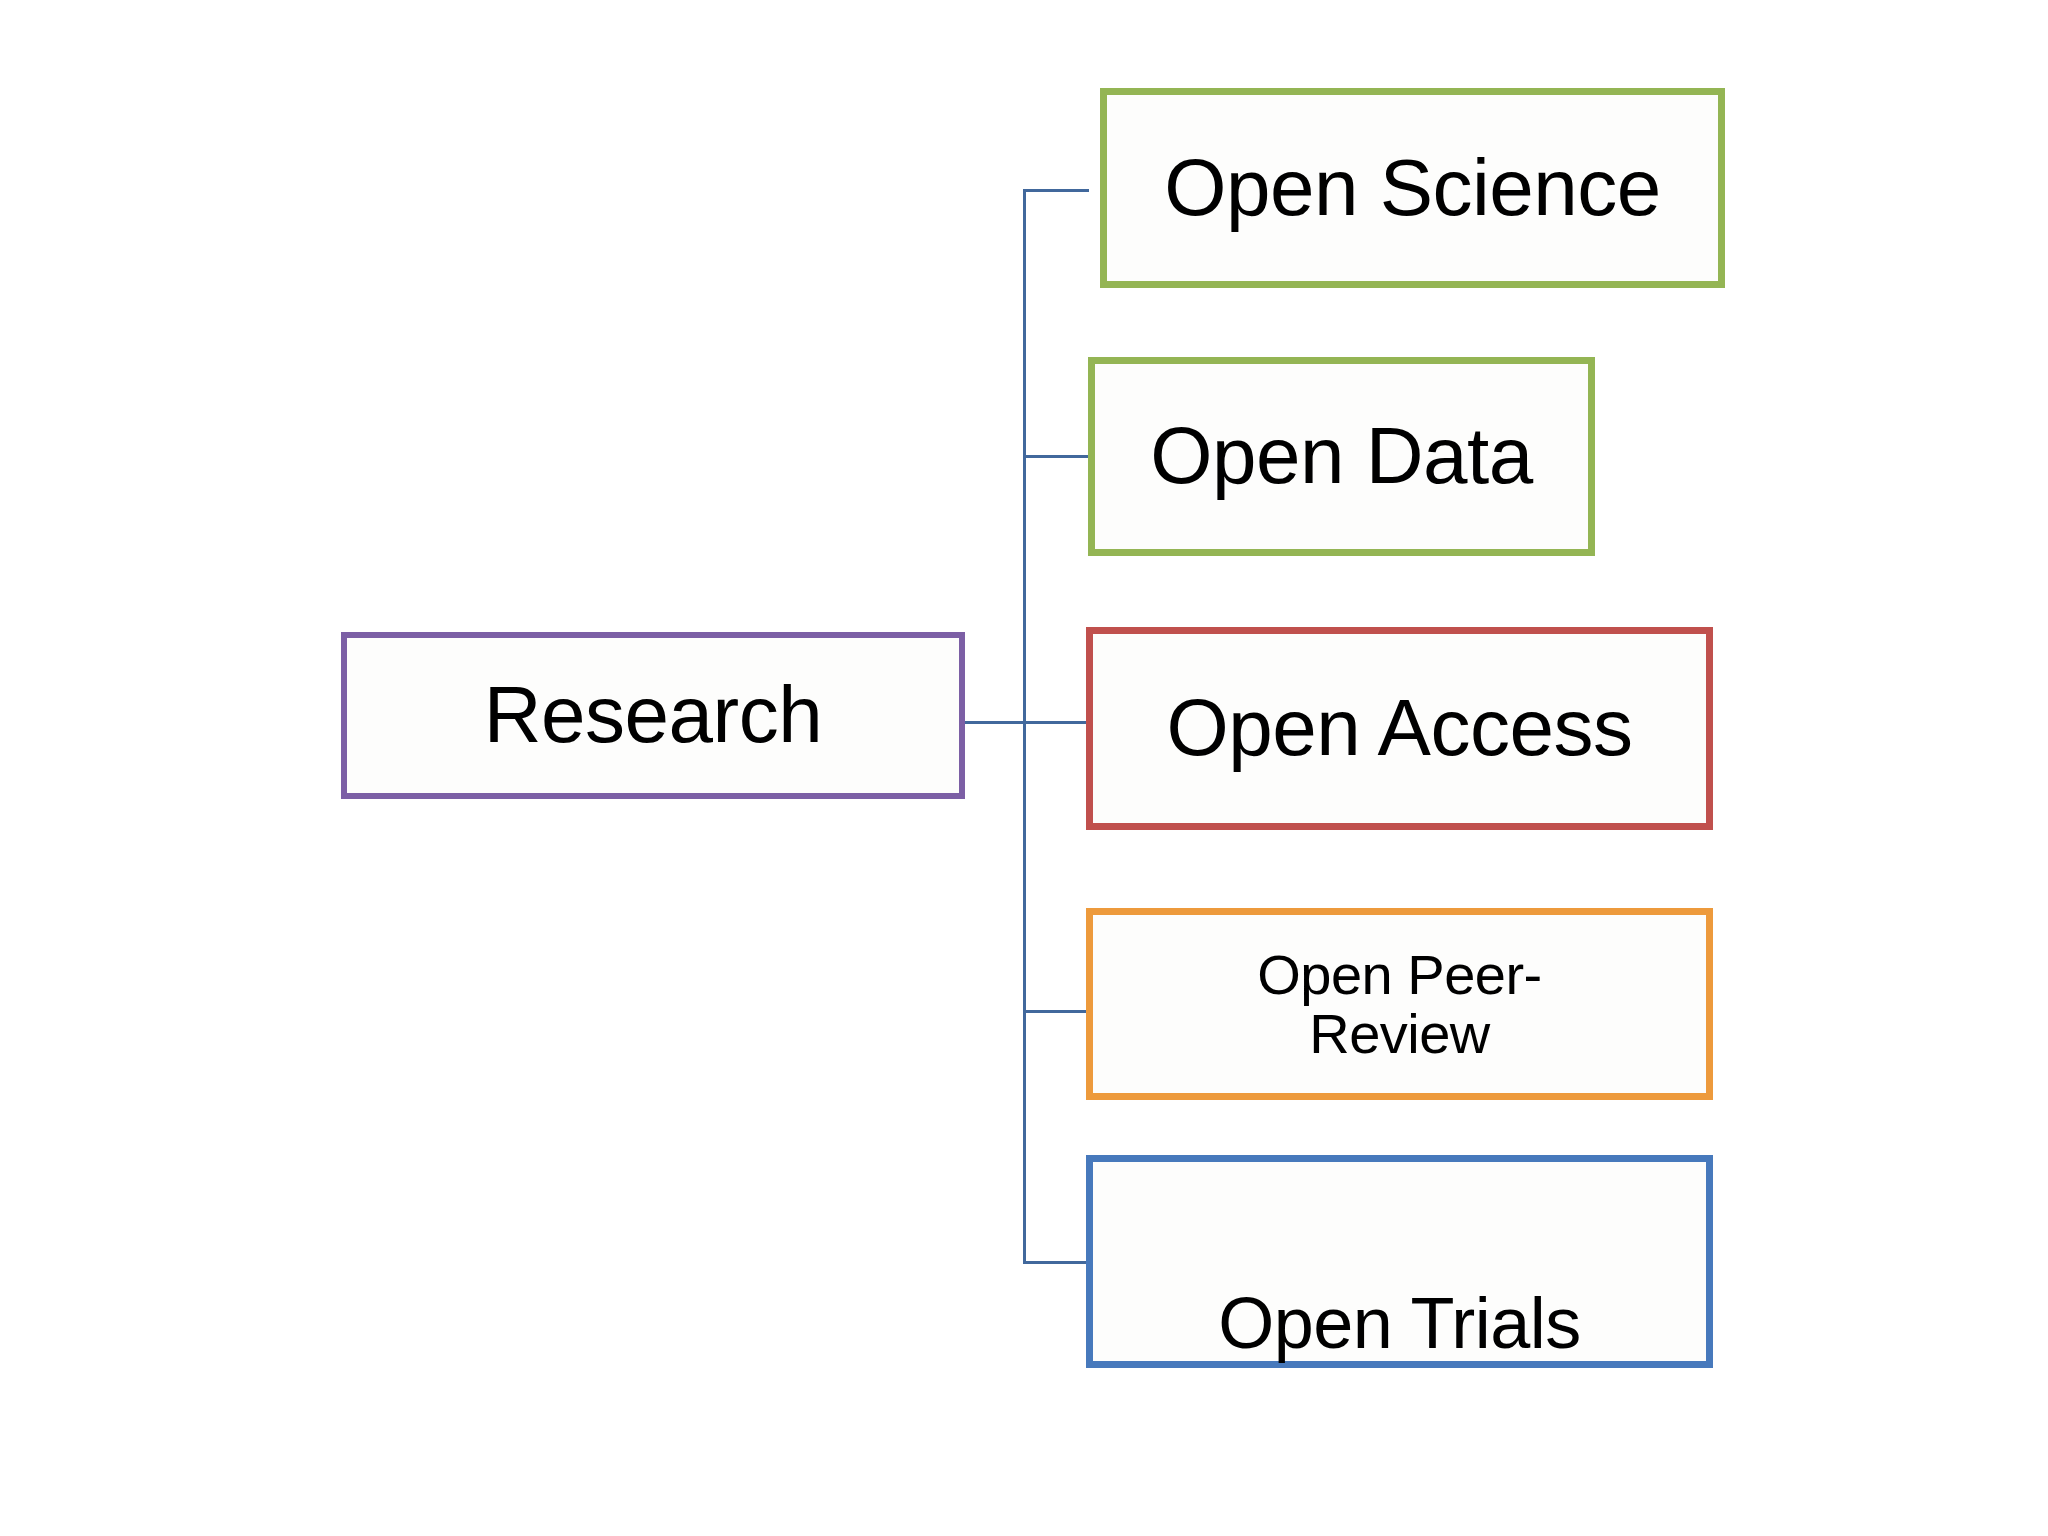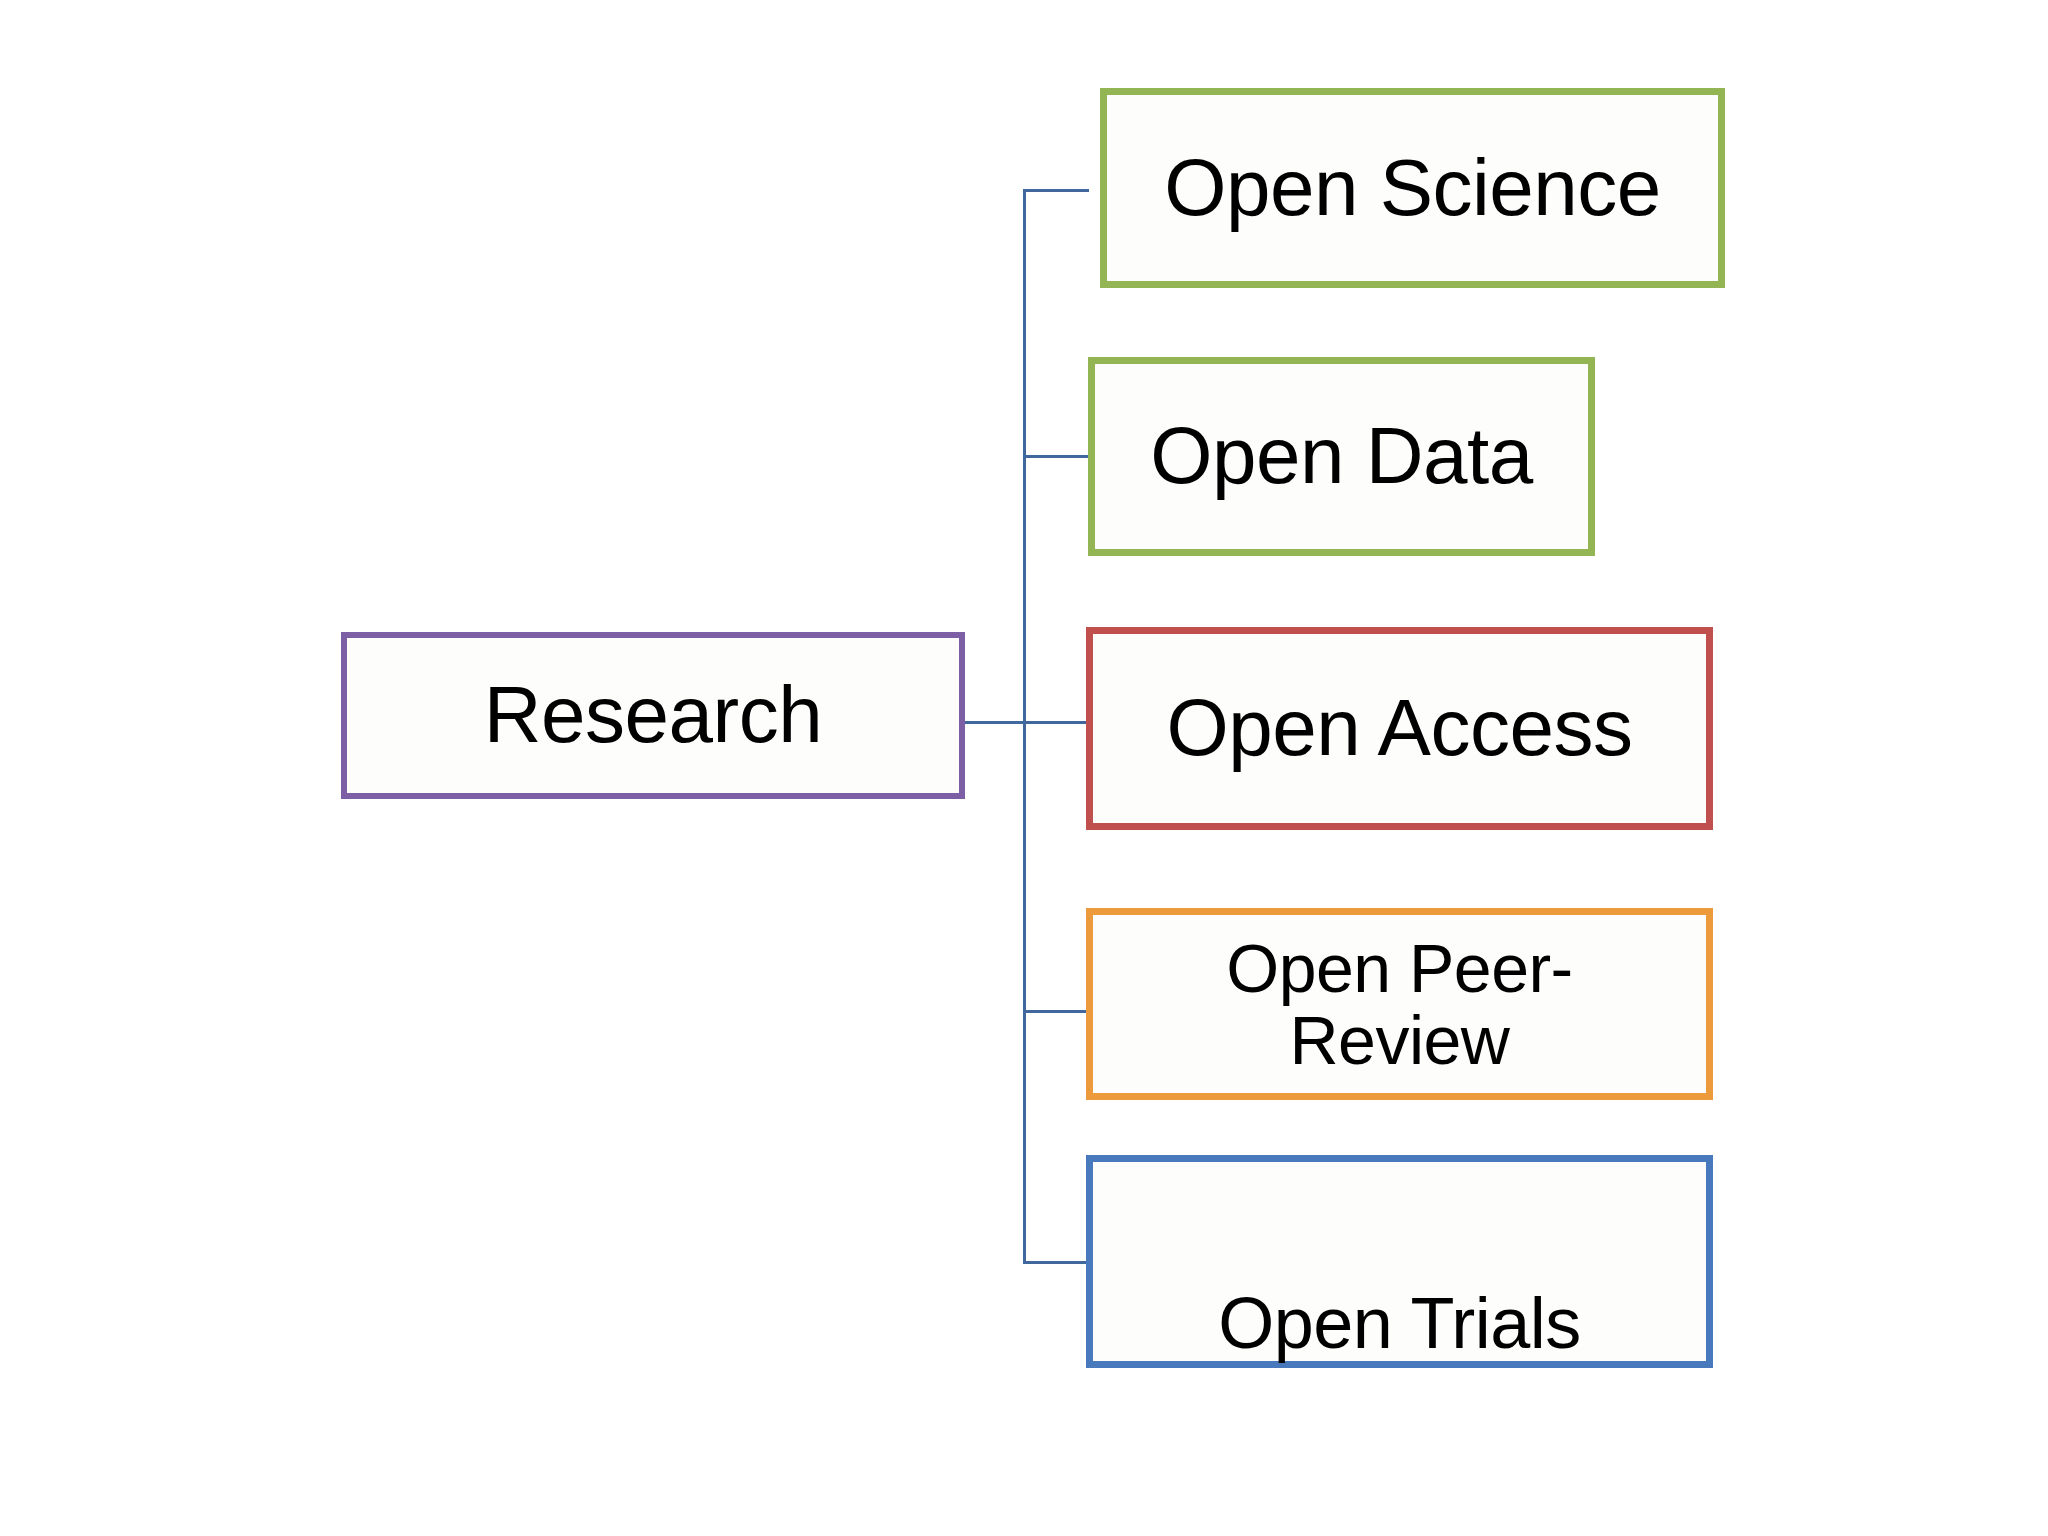--- a/index.html
+++ b/index.html
@@ -56,21 +56,21 @@
     font-size: 80px;
   }
   #node-open-access {
     left: 1086px; top: 627px; width: 627px; height: 203px;
     border: 7px solid #c0504d;
     font-size: 80px;
   }
   #node-open-peer-review {
     left: 1086px; top: 908px; width: 627px; height: 192px;
     border: 7px solid #ed9a3c;
-    font-size: 68px;
+    font-size: 56px;
   }
   #node-open-trials {
     left: 1086px; top: 1155px; width: 627px; height: 213px;
     border: 7px solid #4779bc;
     font-size: 72px;
     align-items: flex-end;
   }
 
   
   .conn {

